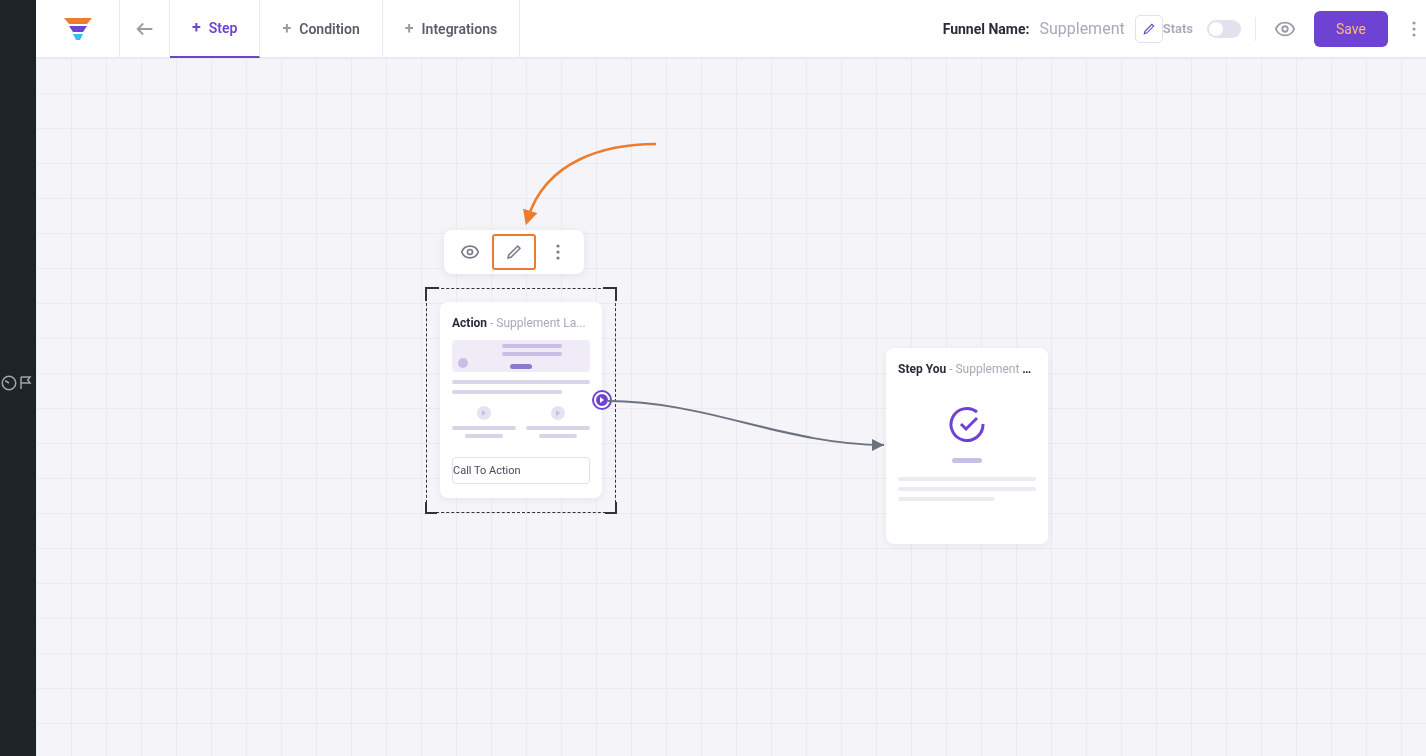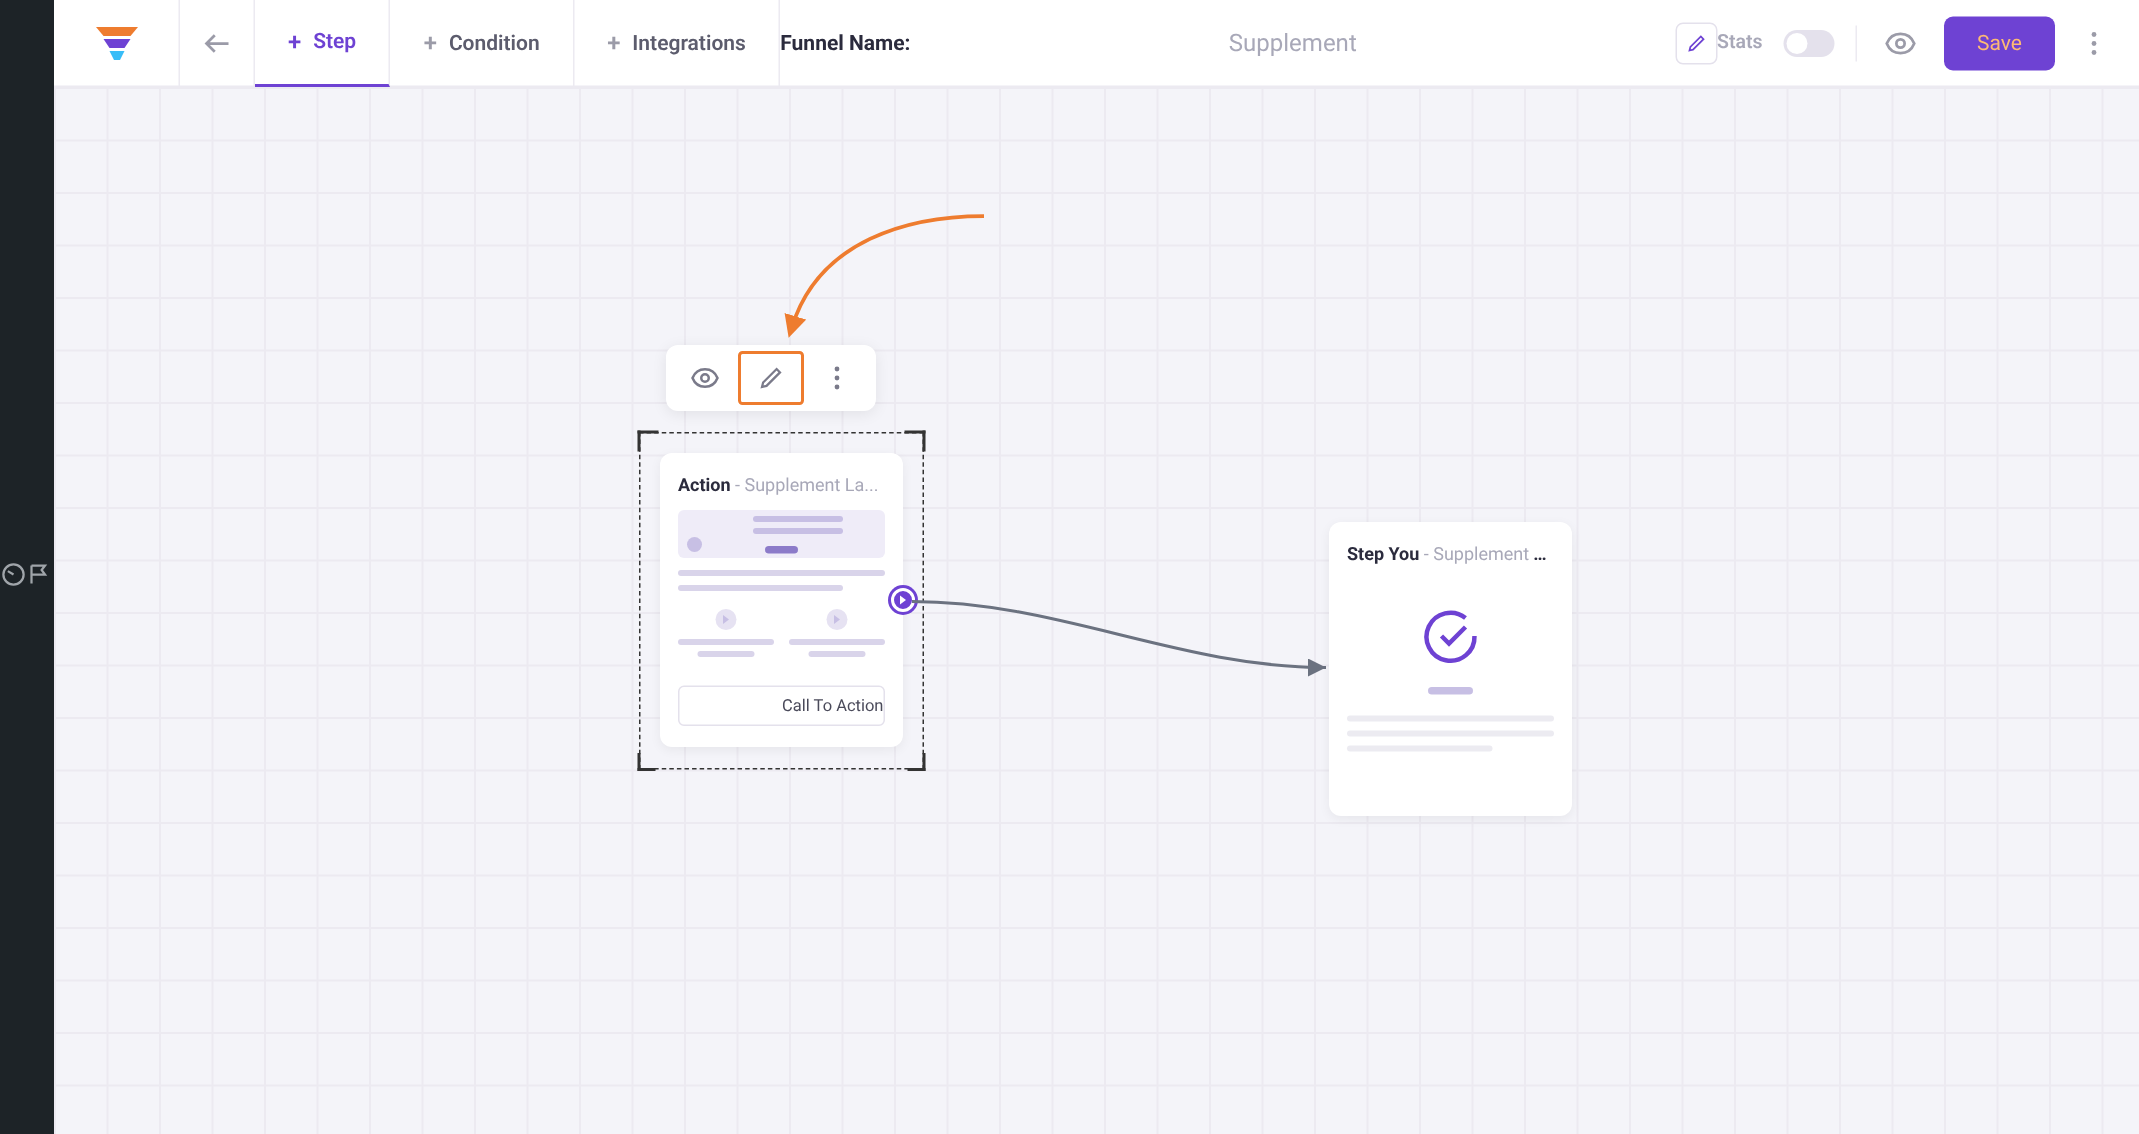--- a/index.html
+++ b/index.html
@@ -9,25 +9,25 @@
 .sidebar-item.active{background:#2271b1;color:#fff}
 .sidebar-item.active::after{content:"";position:absolute;right:-4px;top:50%;transform:translateY(-50%);border:5px solid transparent;border-right-color:#f4f4f9}
 .sidebar-gap{height:20px}
 .topbar{position:absolute;left:36px;top:0;right:0;height:58px;background:#fff;border-bottom:1px solid #eceaf1;display:flex;align-items:center}
 .logo-box{width:84px;height:58px;display:flex;align-items:center;justify-content:center;border-right:1px solid #eceaf1}
 .back-box{width:50px;height:58px;display:flex;align-items:center;justify-content:center;border-right:1px solid #eceaf1;cursor:pointer}
 .tab{height:58px;padding:0 22px;display:flex;align-items:center;gap:8px;border-right:1px solid #eceaf1;cursor:pointer;font-size:14px;font-weight:600;color:#5c5c6d}
 .tab.active{color:#6e42d3;border-bottom:2px solid #6e42d3}
 .tab .plus{font-size:16px;color:#6e42d3}
 .tab:not(.active) .plus{color:#9b9ba8}
-.center-area{flex:1;display:flex;align-items:center;justify-content:space-between;gap:10px}
+.center-area{flex:1;display:flex;align-items:center;justify-content:flex-end;gap:10px}
 .funnel-label{font-size:14px;color:#2b2b3d;font-weight:700}
 .funnel-name{font-size:16px;color:#a8a8b8}
 .edit-name-btn{width:28px;height:28px;border:1px solid #e4e1ec;border-radius:5px;background:#fff;display:flex;align-items:center;justify-content:center;cursor:pointer}
-.right-area{display:flex;align-items:center;gap:14px;padding-right:18px}
+.right-area{display:flex;align-items:center;gap:14px;}
 .stats-label{font-size:13px;color:#a8a8b8;font-weight:600}
 .toggle{width:34px;height:18px;background:#e4e1ec;border-radius:10px;position:relative;cursor:pointer}
 .toggle::after{content:"";position:absolute;left:2px;top:2px;width:14px;height:14px;background:#fff;border-radius:50%}
 .divider{width:1px;height:24px;background:#eceaf1}
 .preview-btn{width:30px;height:30px;display:flex;align-items:center;justify-content:center;cursor:pointer;color:#9b9ba8}
 .save-btn{background:#6e42d3;color:#fdba74;border:none;border-radius:6px;padding:10px 22px;font-size:14px;font-weight:400;cursor:pointer}
 .more-btn{width:24px;height:30px;display:flex;align-items:center;justify-content:center;cursor:pointer;color:#9b9ba8}
 .canvas{position:absolute;left:36px;top:58px;right:0;bottom:0;background-color:#f4f4f9;background-image:linear-gradient(#eceaf1 1px,transparent 1px),linear-gradient(90deg,#eceaf1 1px,transparent 1px);background-size:35px 35px}
 .node-toolbar{position:absolute;left:408px;top:172px;background:#fff;border-radius:8px;box-shadow:0 2px 10px rgba(0,0,0,0.08);display:flex;align-items:center;padding:4px}
 .toolbar-btn{width:44px;height:36px;display:flex;align-items:center;justify-content:center;cursor:pointer;color:#7a7a8a}
@@ -46,21 +46,21 @@
 .preview-hero{height:32px;background:#efecf8;border-radius:4px;margin-bottom:8px;position:relative;overflow:hidden}
 .preview-hero::before{content:"";position:absolute;left:6px;top:18px;width:10px;height:10px;background:#c7bfe4;border-radius:50%}
 .preview-hero::after{content:"";position:absolute;left:50px;top:4px;width:60px;height:4px;background:#c7bfe4;border-radius:2px;box-shadow:0 8px 0 0 #c7bfe4}
 .preview-hero-pill{position:absolute;left:50%;transform:translateX(-50%);bottom:3px;width:22px;height:5px;background:#8c7bc9;border-radius:3px}
 .preview-line{height:4px;background:#d9d4ea;border-radius:2px;margin-bottom:6px}
 .preview-cols{display:flex;gap:10px;margin-top:6px;margin-bottom:10px}
 .preview-col{flex:1;display:flex;flex-direction:column;align-items:center}
 .preview-col .dot{width:14px;height:14px;background:#e6e2f2;border-radius:50%;margin-bottom:6px;position:relative}
 .preview-col .dot::after{content:"";position:absolute;left:50%;top:50%;transform:translate(-50%,-50%);width:0;height:0;border-left:4px solid #c7bfe4;border-top:3px solid transparent;border-bottom:3px solid transparent}
 .preview-col .bar{width:100%;height:4px;background:#d9d4ea;border-radius:2px;margin-bottom:4px}
-.cta-btn{border:1px solid #e4e1ec;background:#fff;border-radius:4px;padding:6px 0;font-size:11px;color:#4a4a5a;text-align:right;margin-top:auto}
+.cta-btn{border:1px solid #e4e1ec;background:#fff;border-radius:4px;padding:6px 0;font-size:11px;color:#4a4a5a;text-align:left;margin-top:auto}
 .node-handle{position:absolute;right:-8px;top:50%;transform:translateY(-50%);width:16px;height:16px;background:#6e42d3;border:2px solid #fff;border-radius:50%;display:flex;align-items:center;justify-content:center;color:#fff;box-shadow:0 0 0 2px #6e42d3}
 .thanks-card{position:absolute;left:850px;top:290px;width:162px;height:196px;background:#fff;border-radius:8px;box-shadow:0 2px 8px rgba(0,0,0,0.06);padding:14px 12px;display:flex;flex-direction:column}
 .check-circle{width:40px;height:40px;margin:18px auto 14px}
 .check-circle svg{width:100%;height:100%}
 .thanks-divider{width:30px;height:5px;background:#c7bfe4;border-radius:3px;margin:0 auto 14px}
 .thanks-line{height:4px;background:#ecebf1;border-radius:2px;margin-bottom:6px}
 .connector{position:absolute;left:570px;top:335px;width:290px;height:60px;pointer-events:none}
 </style>
 </head>
 <body>

